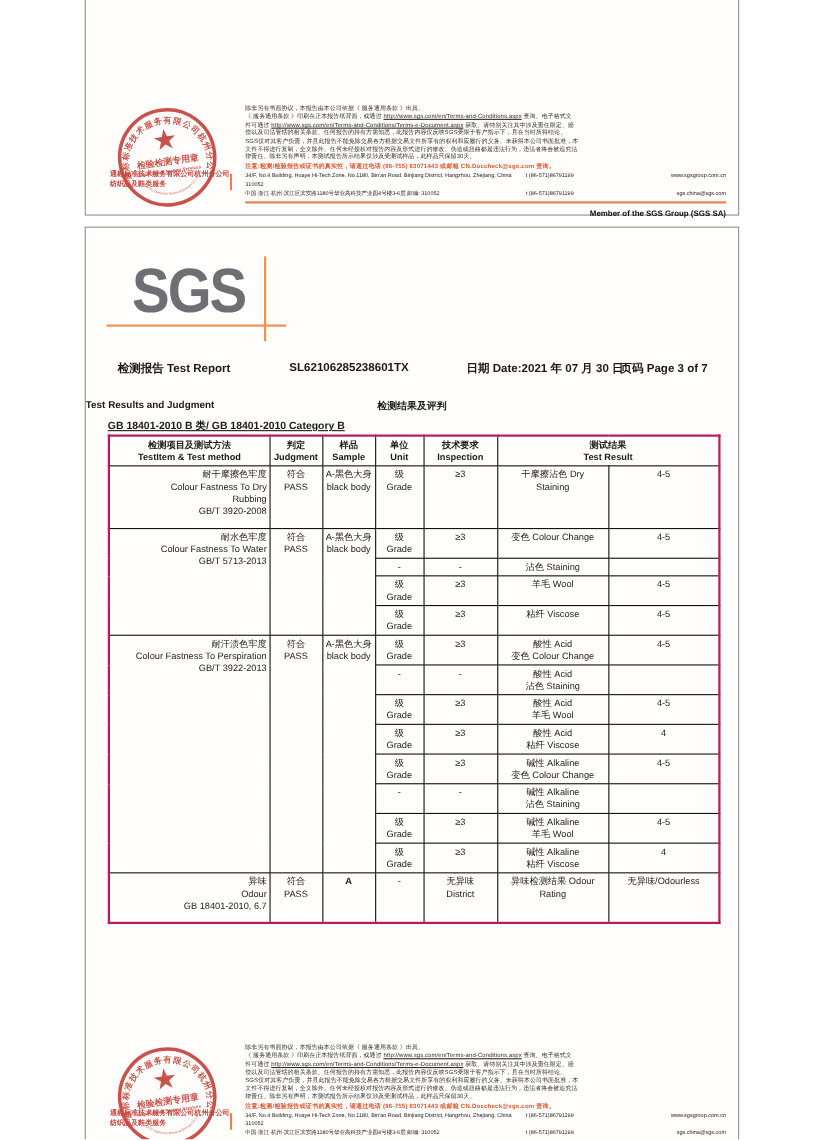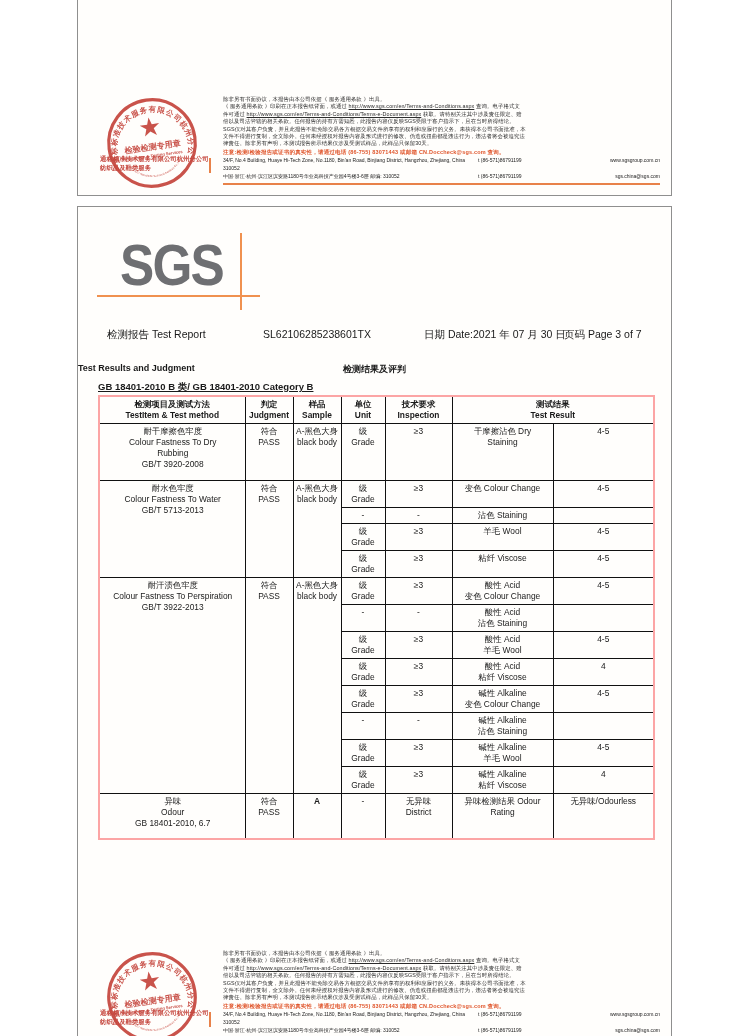--- a/index.html
+++ b/index.html
@@ -26,34 +26,34 @@
   .addr-row .a2{width:95px;}
   .addr-row .a3{width:87px;text-align:right;}
   .orule{height:2px;background:#e8824a;margin-top:2px;}
   .member{text-align:right;font-size:7.2px;font-weight:bold;color:#111;margin-top:4px;}
 
   
   .logo-text{position:absolute;left:42px;top:30px;font-size:57px;line-height:57px;font-weight:800;
              color:#6e6f72;letter-spacing:-2px;transform:scaleX(.9);transform-origin:left top;}
   .logo-hline{position:absolute;left:19px;top:88px;width:163px;height:2px;background:#f0914f;}
   .logo-vline{position:absolute;left:162px;top:26px;width:2px;height:77px;background:#f0914f;}
-  .report-line{position:absolute;left:0;top:121px;width:100%;height:14px;font-size:10.5px;font-weight:normal;}
+  .report-line{position:absolute;left:0;top:121px;width:100%;height:14px;font-size:10.5px;font-weight:bold;}
   .report-line span{position:absolute;white-space:nowrap;}
   .rl-label{left:29px;} .rl-serial{left:185px;} .rl-date{left:346px;} .rl-page{left:486px;}
   .sec-cn{position:absolute;top:156px;left:0;width:100%;text-align:center;font-size:9px;font-weight:bold;}
   .sec-en{position:absolute;top:156px;left:0;width:100%;text-align:left;font-size:9px;font-weight:bold;}
   .category{position:absolute;left:20px;top:174px;font-size:9.5px;font-weight:bold;text-decoration:underline;}
 
   
   .rtable{position:absolute;left:20px;top:188px;border-collapse:collapse;table-layout:fixed;width:555px;
-          font-size:8.4px;border:2px solid #fca5a5;}
+          font-size:8.4px;border:2px solid #be185d;}
   .rtable th,.rtable td{border:1px solid #111;padding:2px 2px;vertical-align:top;text-align:center;
           line-height:11px;white-space:pre-line;overflow:hidden;}
   .rtable th{font-weight:bold;padding:2px 1px;}
-  .rtable td.item{text-align:center;padding-left:3px;}
+  .rtable td.item{text-align:right;padding-left:3px;}
   .rtable td.bold{font-weight:bold;}
   .rtable td.item.g0{height:52px;}
   .rtable td.item.g3{height:40px;}
 </style>
 </head>
 <body>
 
 <div class="canvas">
 
   <div class="page page1">
@@ -96,20 +96,21 @@
           <span class="a2">t (86-571)86791199</span>
           <span class="a3">www.sgsgroup.com.cn</span>
         </div>
         <div class="addr-row">
           <span class="a1">中国·浙江·杭州·滨江区滨安路1180号华业高科技产业园4号楼3-6层   邮编: 310052</span>
           <span class="a2">t (86-571)86791199</span>
           <span class="a3">sgs.china@sgs.com</span>
         </div>
       </div>
       <div class="orule"></div>
+      <div class="member">Member of the SGS Group (SGS SA)</div>
     </div>
   </div>
 </div>
   </div>
 
   <div class="page page2">
     <div class="logo-text">SGS</div>
     <div class="logo-hline"></div>
     <div class="logo-vline"></div>
 

